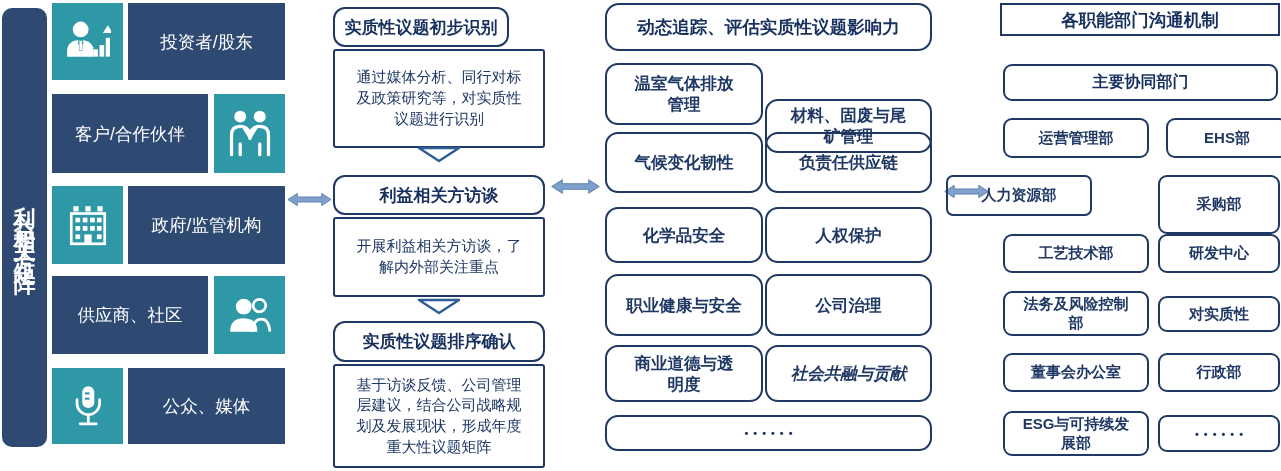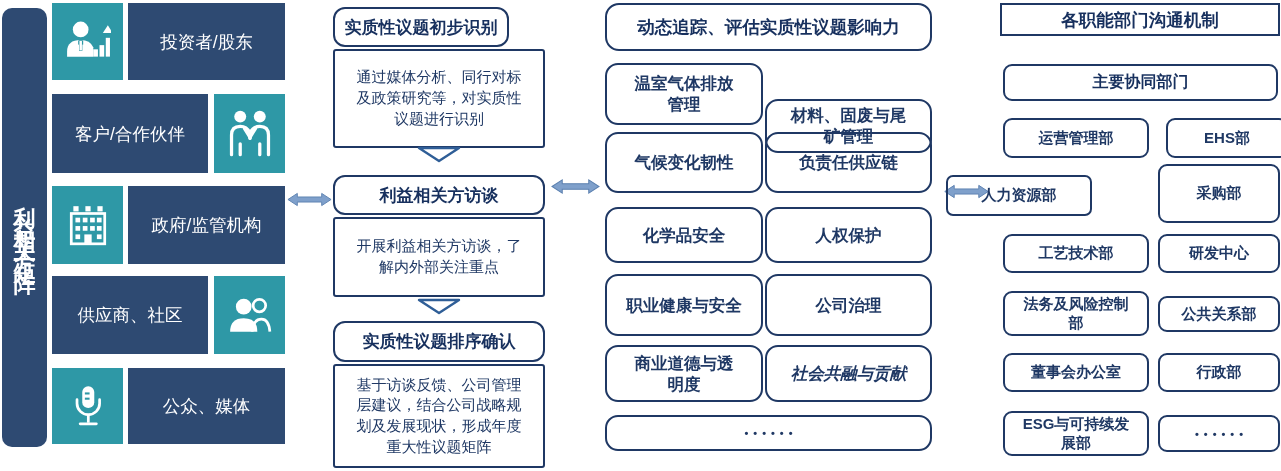--- a/index.html
+++ b/index.html
@@ -255,35 +255,35 @@
 
   <div class="abs dept" style="left:1003px;top:118px;width:146px;height:40px;">
     <span>运营管理部</span>
   </div>
   <div class="abs dept" style="left:1158px;top:118px;width:122px;height:40px;margin-left:8px;">
     <span>EHS部</span>
   </div>
   <div class="abs dept" style="left:946px;top:175px;width:146px;height:41px;border-radius:7px;">
     <span>人力资源部</span>
   </div>
-  <div class="abs dept" style="left:1158px;top:164px;width:122px;height:59px;">
+  <div class="abs dept" style="left:1158px;top:175px;width:122px;height:59px;">
     <span>采购部</span>
   </div>
   <div class="abs dept" style="left:1003px;top:234px;width:146px;height:39px;">
     <span>工艺技术部</span>
   </div>
   <div class="abs dept" style="left:1158px;top:234px;width:122px;height:39px;">
     <span>研发中心</span>
   </div>
   <div class="abs dept" style="left:1003px;top:291px;width:146px;height:45px;">
     <span>法务及风险控制
 部</span>
   </div>
   <div class="abs dept" style="left:1158px;top:296px;width:122px;height:36px;">
-    <span>公共关系部</span>
+    <span>对实质性</span>
   </div>
   <div class="abs dept" style="left:1003px;top:353px;width:146px;height:39px;">
     <span>董事会办公室</span>
   </div>
   <div class="abs dept" style="left:1158px;top:353px;width:122px;height:39px;">
     <span>行政部</span>
   </div>
   <div class="abs dept" style="left:1003px;top:411px;width:146px;height:45px;">
     <span>ESG与可持续发
 展部</span>

